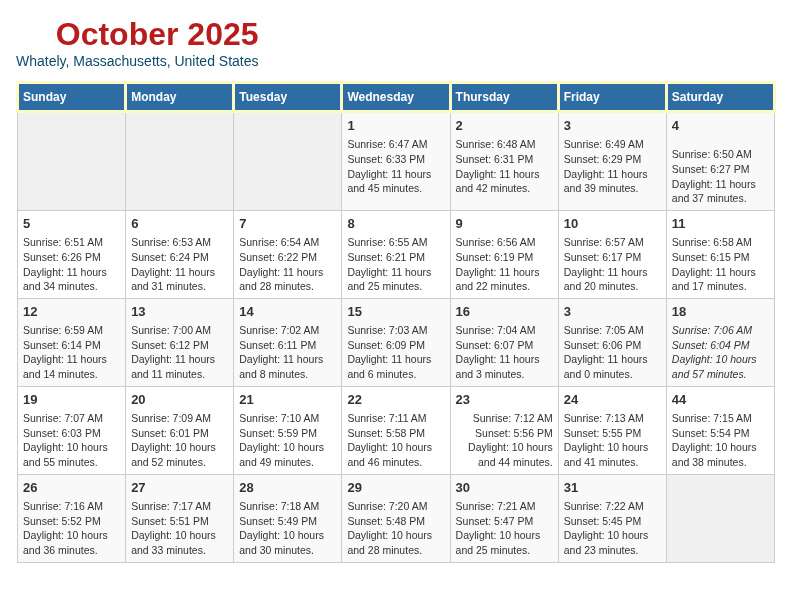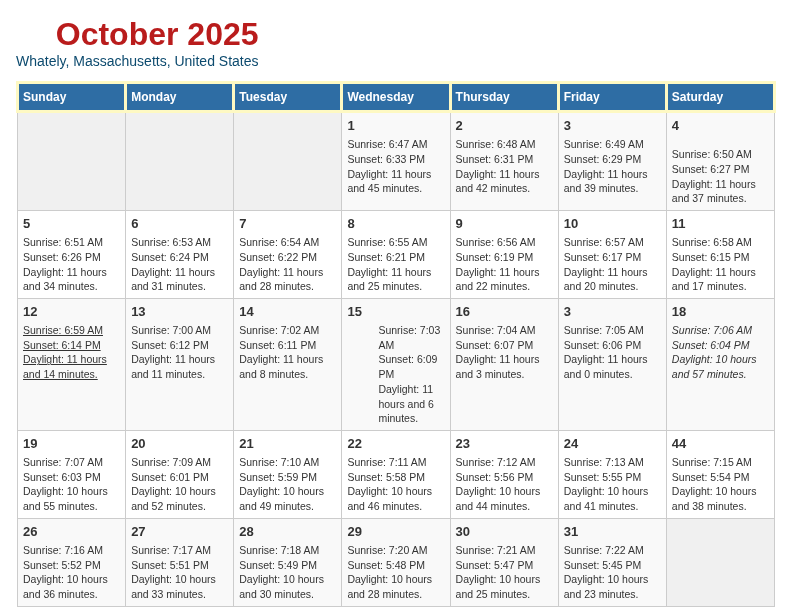--- a/index.html
+++ b/index.html
@@ -183,39 +183,39 @@
         <td>
           <span class="day-num">11</span>
           <div class="day-info" style="white-space: pre-line;">Sunrise: 6:58 AM
 Sunset: 6:15 PM
 Daylight: 11 hours and 17 minutes.</div>
         </td>
       </tr>
       <tr>
         <td>
           <span class="day-num">12</span>
-          <div class="day-info" style="white-space: pre-line; text-decoration: underline;">Sunrise: 6:59 AM
+          <div class="day-info" style="white-space: pre-line;">Sunrise: 6:59 AM
 Sunset: 6:14 PM
 Daylight: 11 hours and 14 minutes.</div>
         </td>
         <td>
           <span class="day-num">13</span>
           <div class="day-info" style="white-space: pre-line;">Sunrise: 7:00 AM
 Sunset: 6:12 PM
 Daylight: 11 hours and 11 minutes.</div>
         </td>
         <td>
           <span class="day-num">14</span>
           <div class="day-info" style="white-space: pre-line;">Sunrise: 7:02 AM
 Sunset: 6:11 PM
 Daylight: 11 hours and 8 minutes.</div>
         </td>
         <td>
           <span class="day-num">15</span>
-          <div class="day-info" style="white-space: pre-line; margin-left: 31px;">Sunrise: 7:03 AM
+          <div class="day-info" style="white-space: pre-line;">Sunrise: 7:03 AM
 Sunset: 6:09 PM
 Daylight: 11 hours and 6 minutes.</div>
         </td>
         <td>
           <span class="day-num">16</span>
           <div class="day-info" style="white-space: pre-line;">Sunrise: 7:04 AM
 Sunset: 6:07 PM
 Daylight: 11 hours and 3 minutes.</div>
         </td>
         <td>
@@ -251,21 +251,21 @@
 Daylight: 10 hours and 49 minutes.</div>
         </td>
         <td>
           <span class="day-num">22</span>
           <div class="day-info" style="white-space: pre-line;">Sunrise: 7:11 AM
 Sunset: 5:58 PM
 Daylight: 10 hours and 46 minutes.</div>
         </td>
         <td>
           <span class="day-num">23</span>
-          <div class="day-info" style="white-space: pre-line;">Sunrise: 7:12 AM
+          <div class="day-info" style="white-space: pre-line; text-align: right;">Sunrise: 7:12 AM
 Sunset: 5:56 PM
 Daylight: 10 hours and 44 minutes.</div>
         </td>
         <td>
           <span class="day-num">24</span>
           <div class="day-info" style="white-space: pre-line;">Sunrise: 7:13 AM
 Sunset: 5:55 PM
 Daylight: 10 hours and 41 minutes.</div>
         </td>
         <td>

